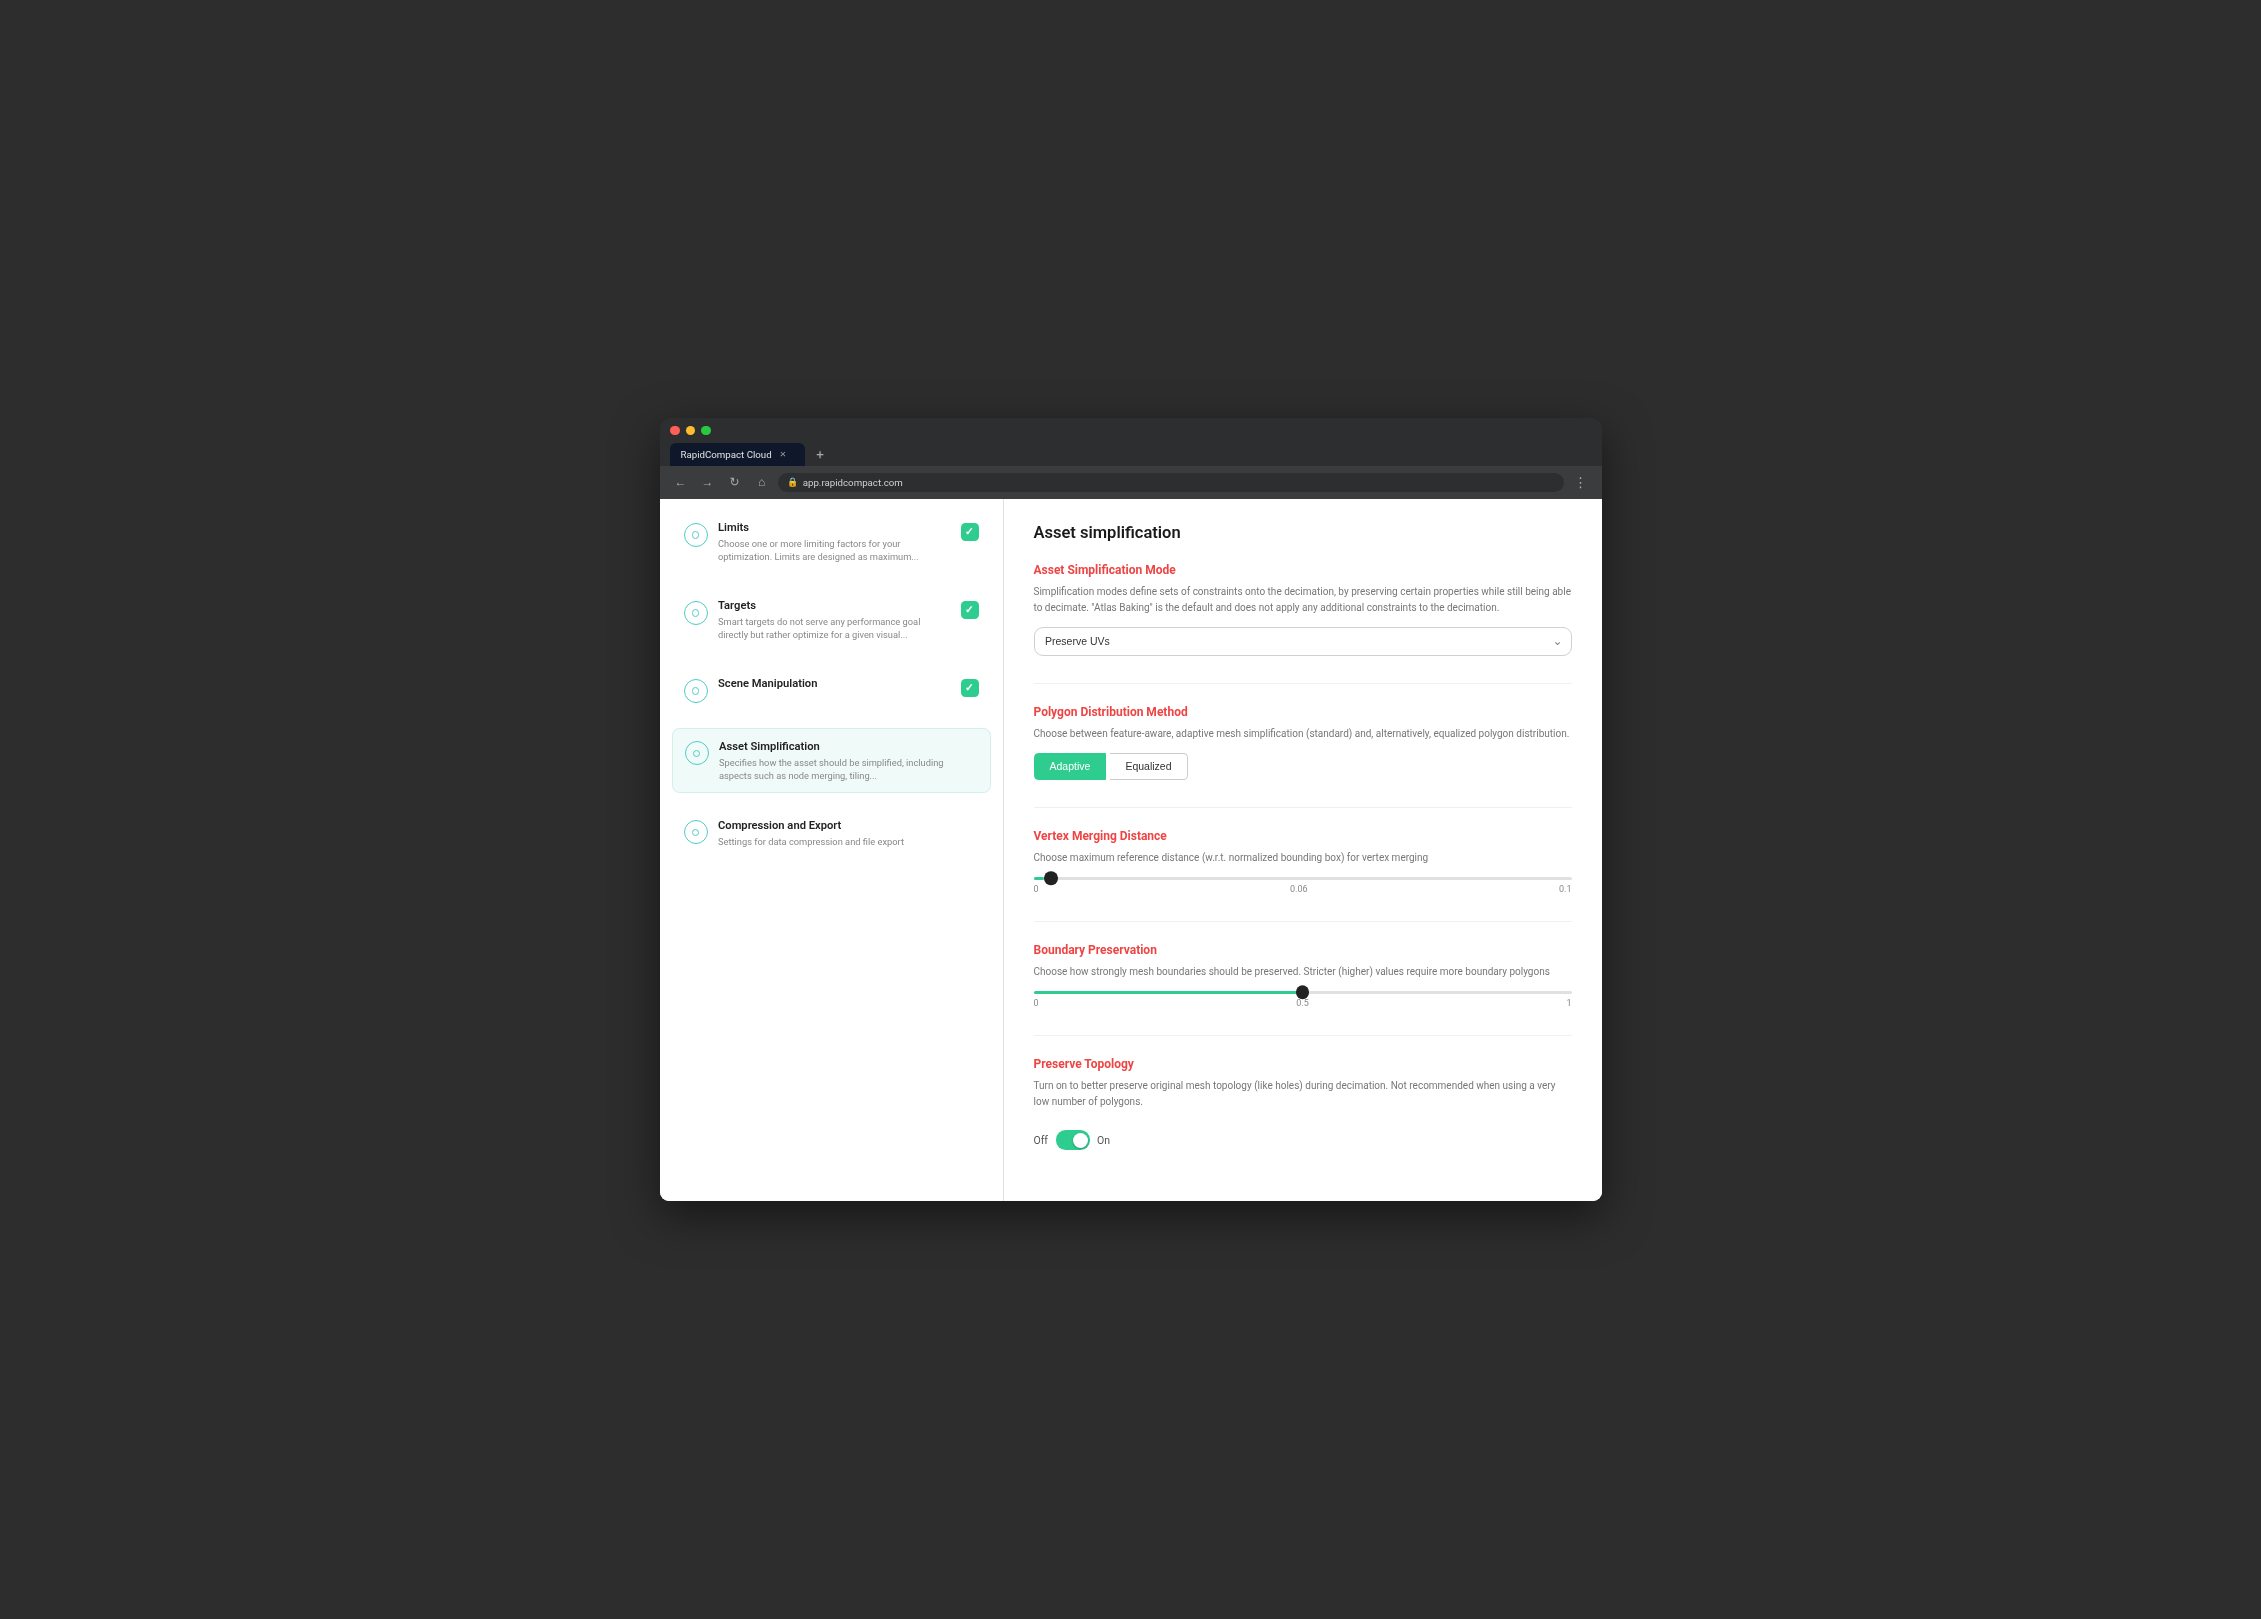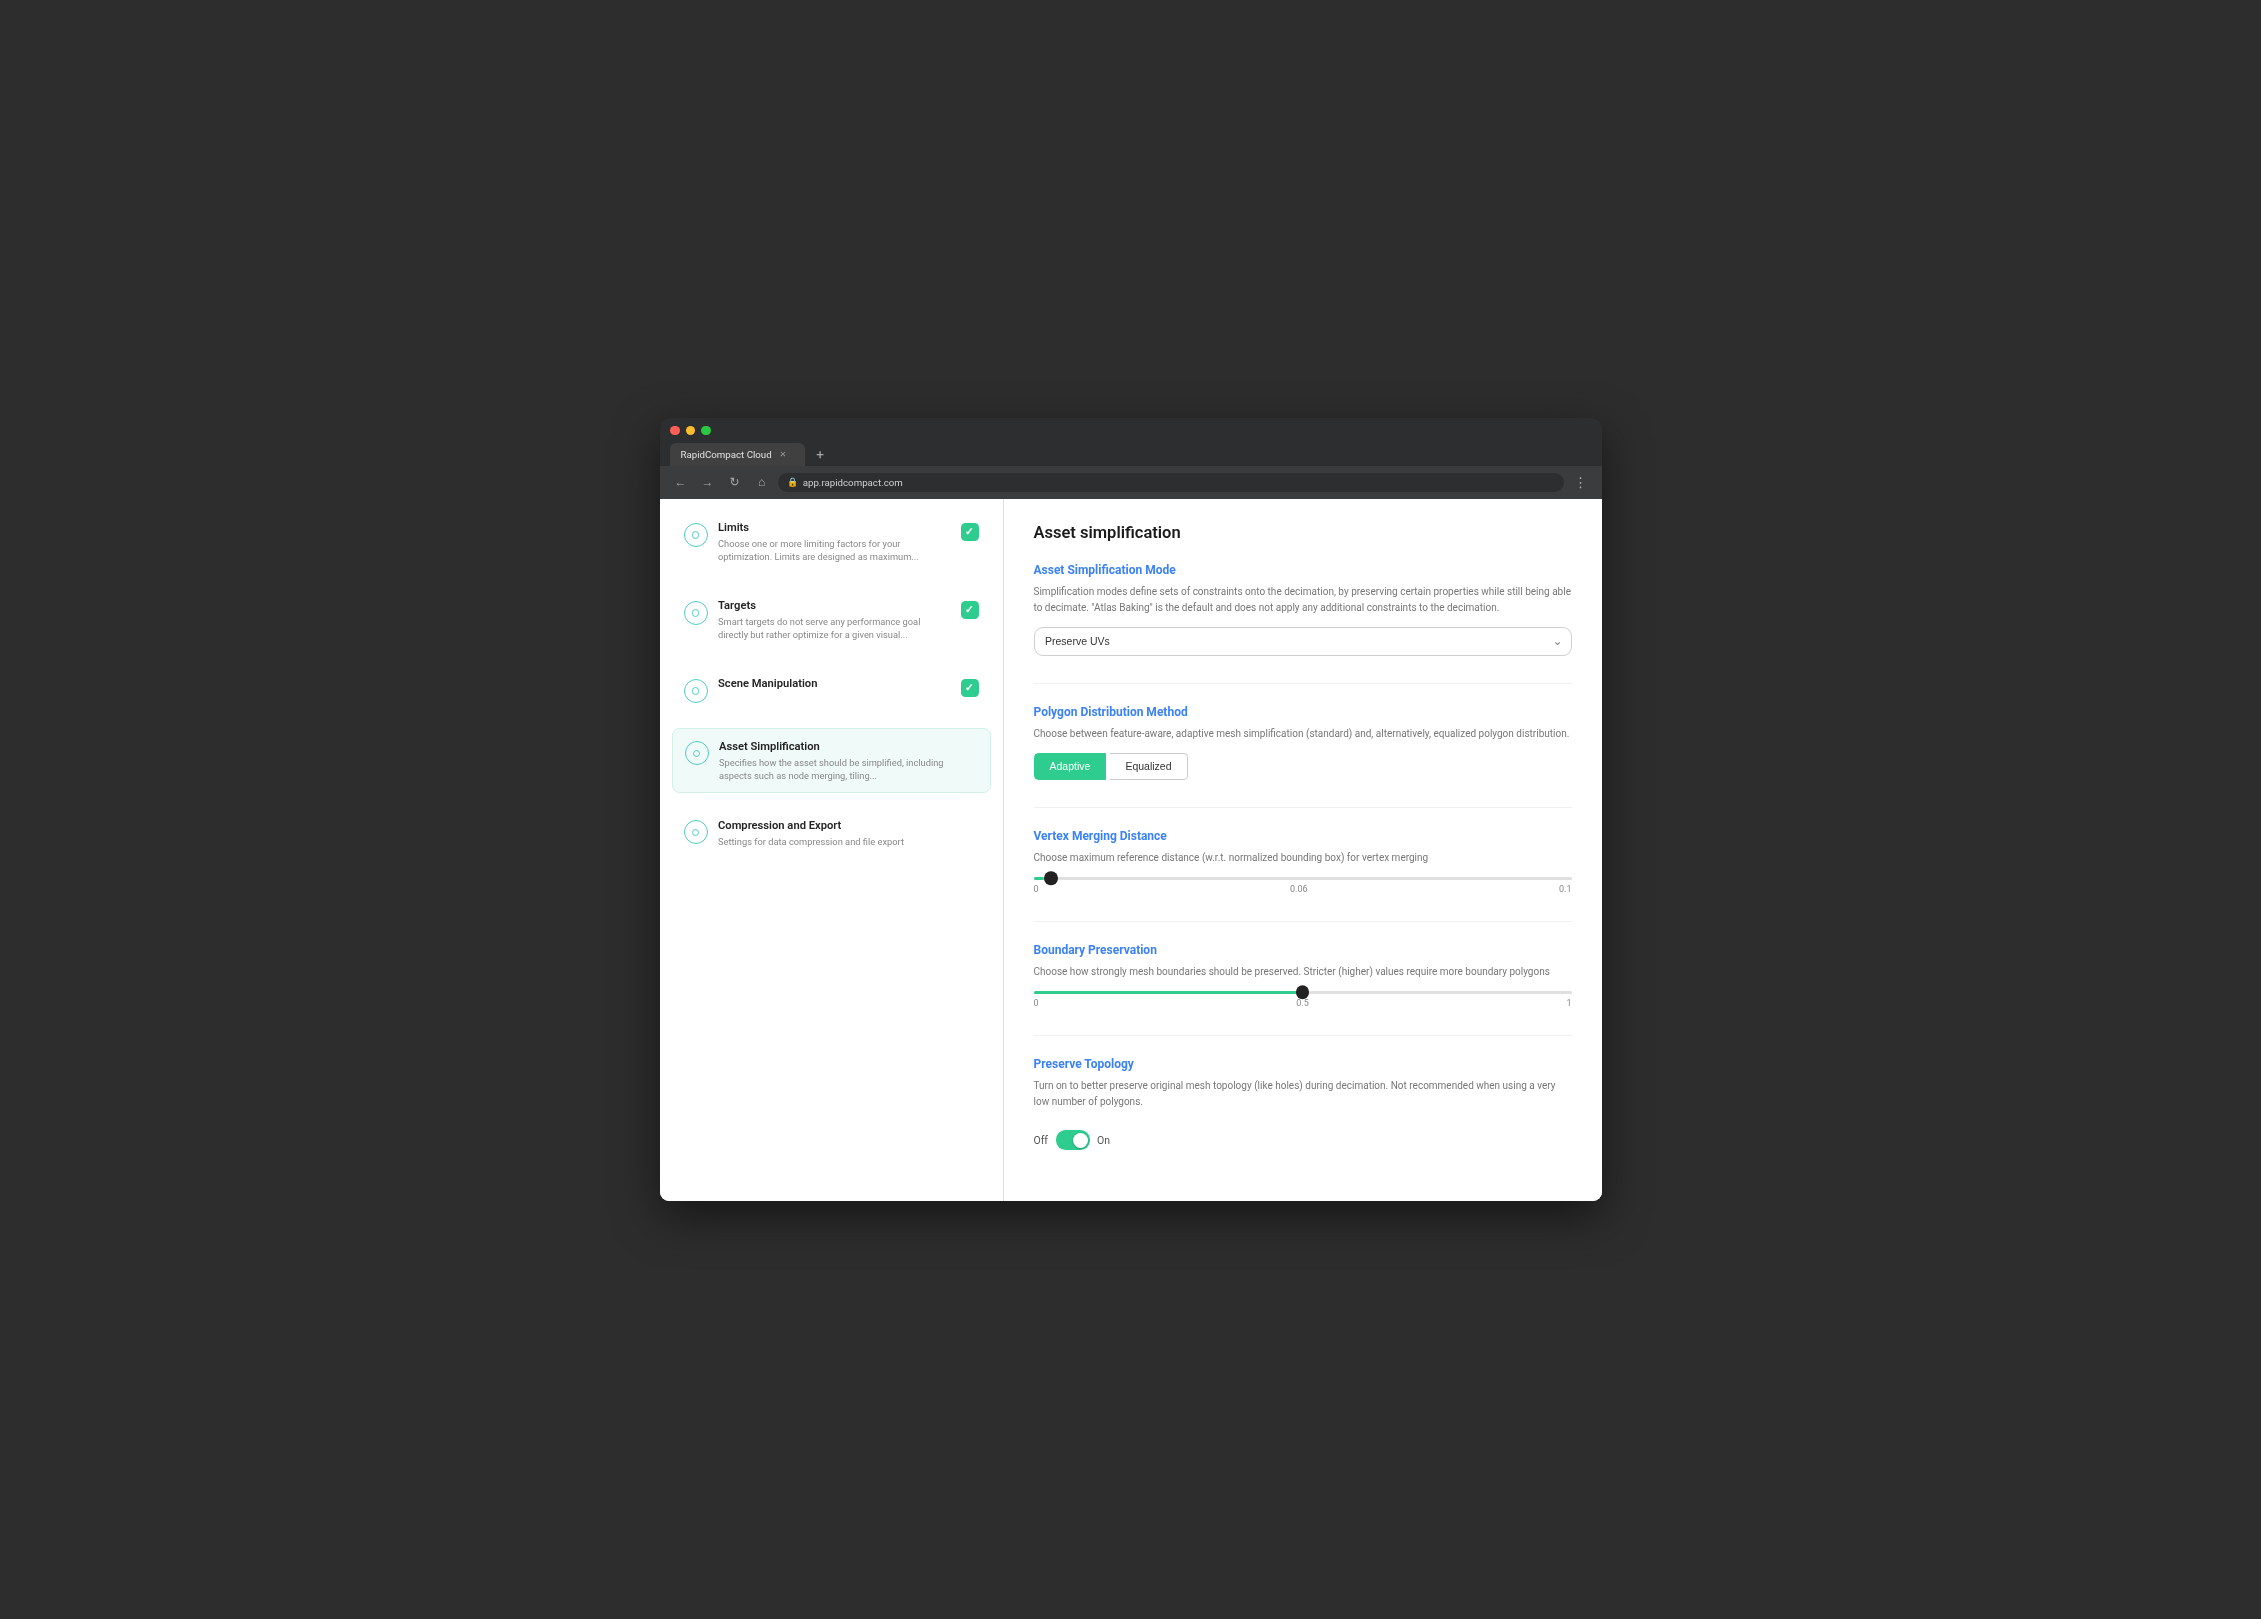--- a/index.html
+++ b/index.html
@@ -43,21 +43,21 @@
     .traffic-light.yellow { background: #febc2e; }
     .traffic-light.green { background: #28c840; }
 
     .tab-bar {
       display: flex;
       align-items: center;
       gap: 4.5px;
     }
 
     .browser-tab {
-      background: #404040;
+      background: #0f172a;
       border-radius: 6px 6px 0 0;
       padding: 6px 10.5px;
       display: flex;
       align-items: center;
       gap: 6px;
       font-size: 9.7px;
       color: #e0e0e0;
       min-width: 135px;
     }
 
@@ -235,21 +235,21 @@
       margin-bottom: 21px;
     }
 
     .section {
       margin-bottom: 27px;
     }
 
     .section-title {
       font-size: 12px;
       font-weight: 700;
-      color: #3b82f6;
+      color: #ef4444;
       margin-bottom: 7.5px;
     }
 
     .section-desc {
       font-size: 10px;
       color: #777;
       line-height: 1.6;
       margin-bottom: 10.5px;
     }
 

